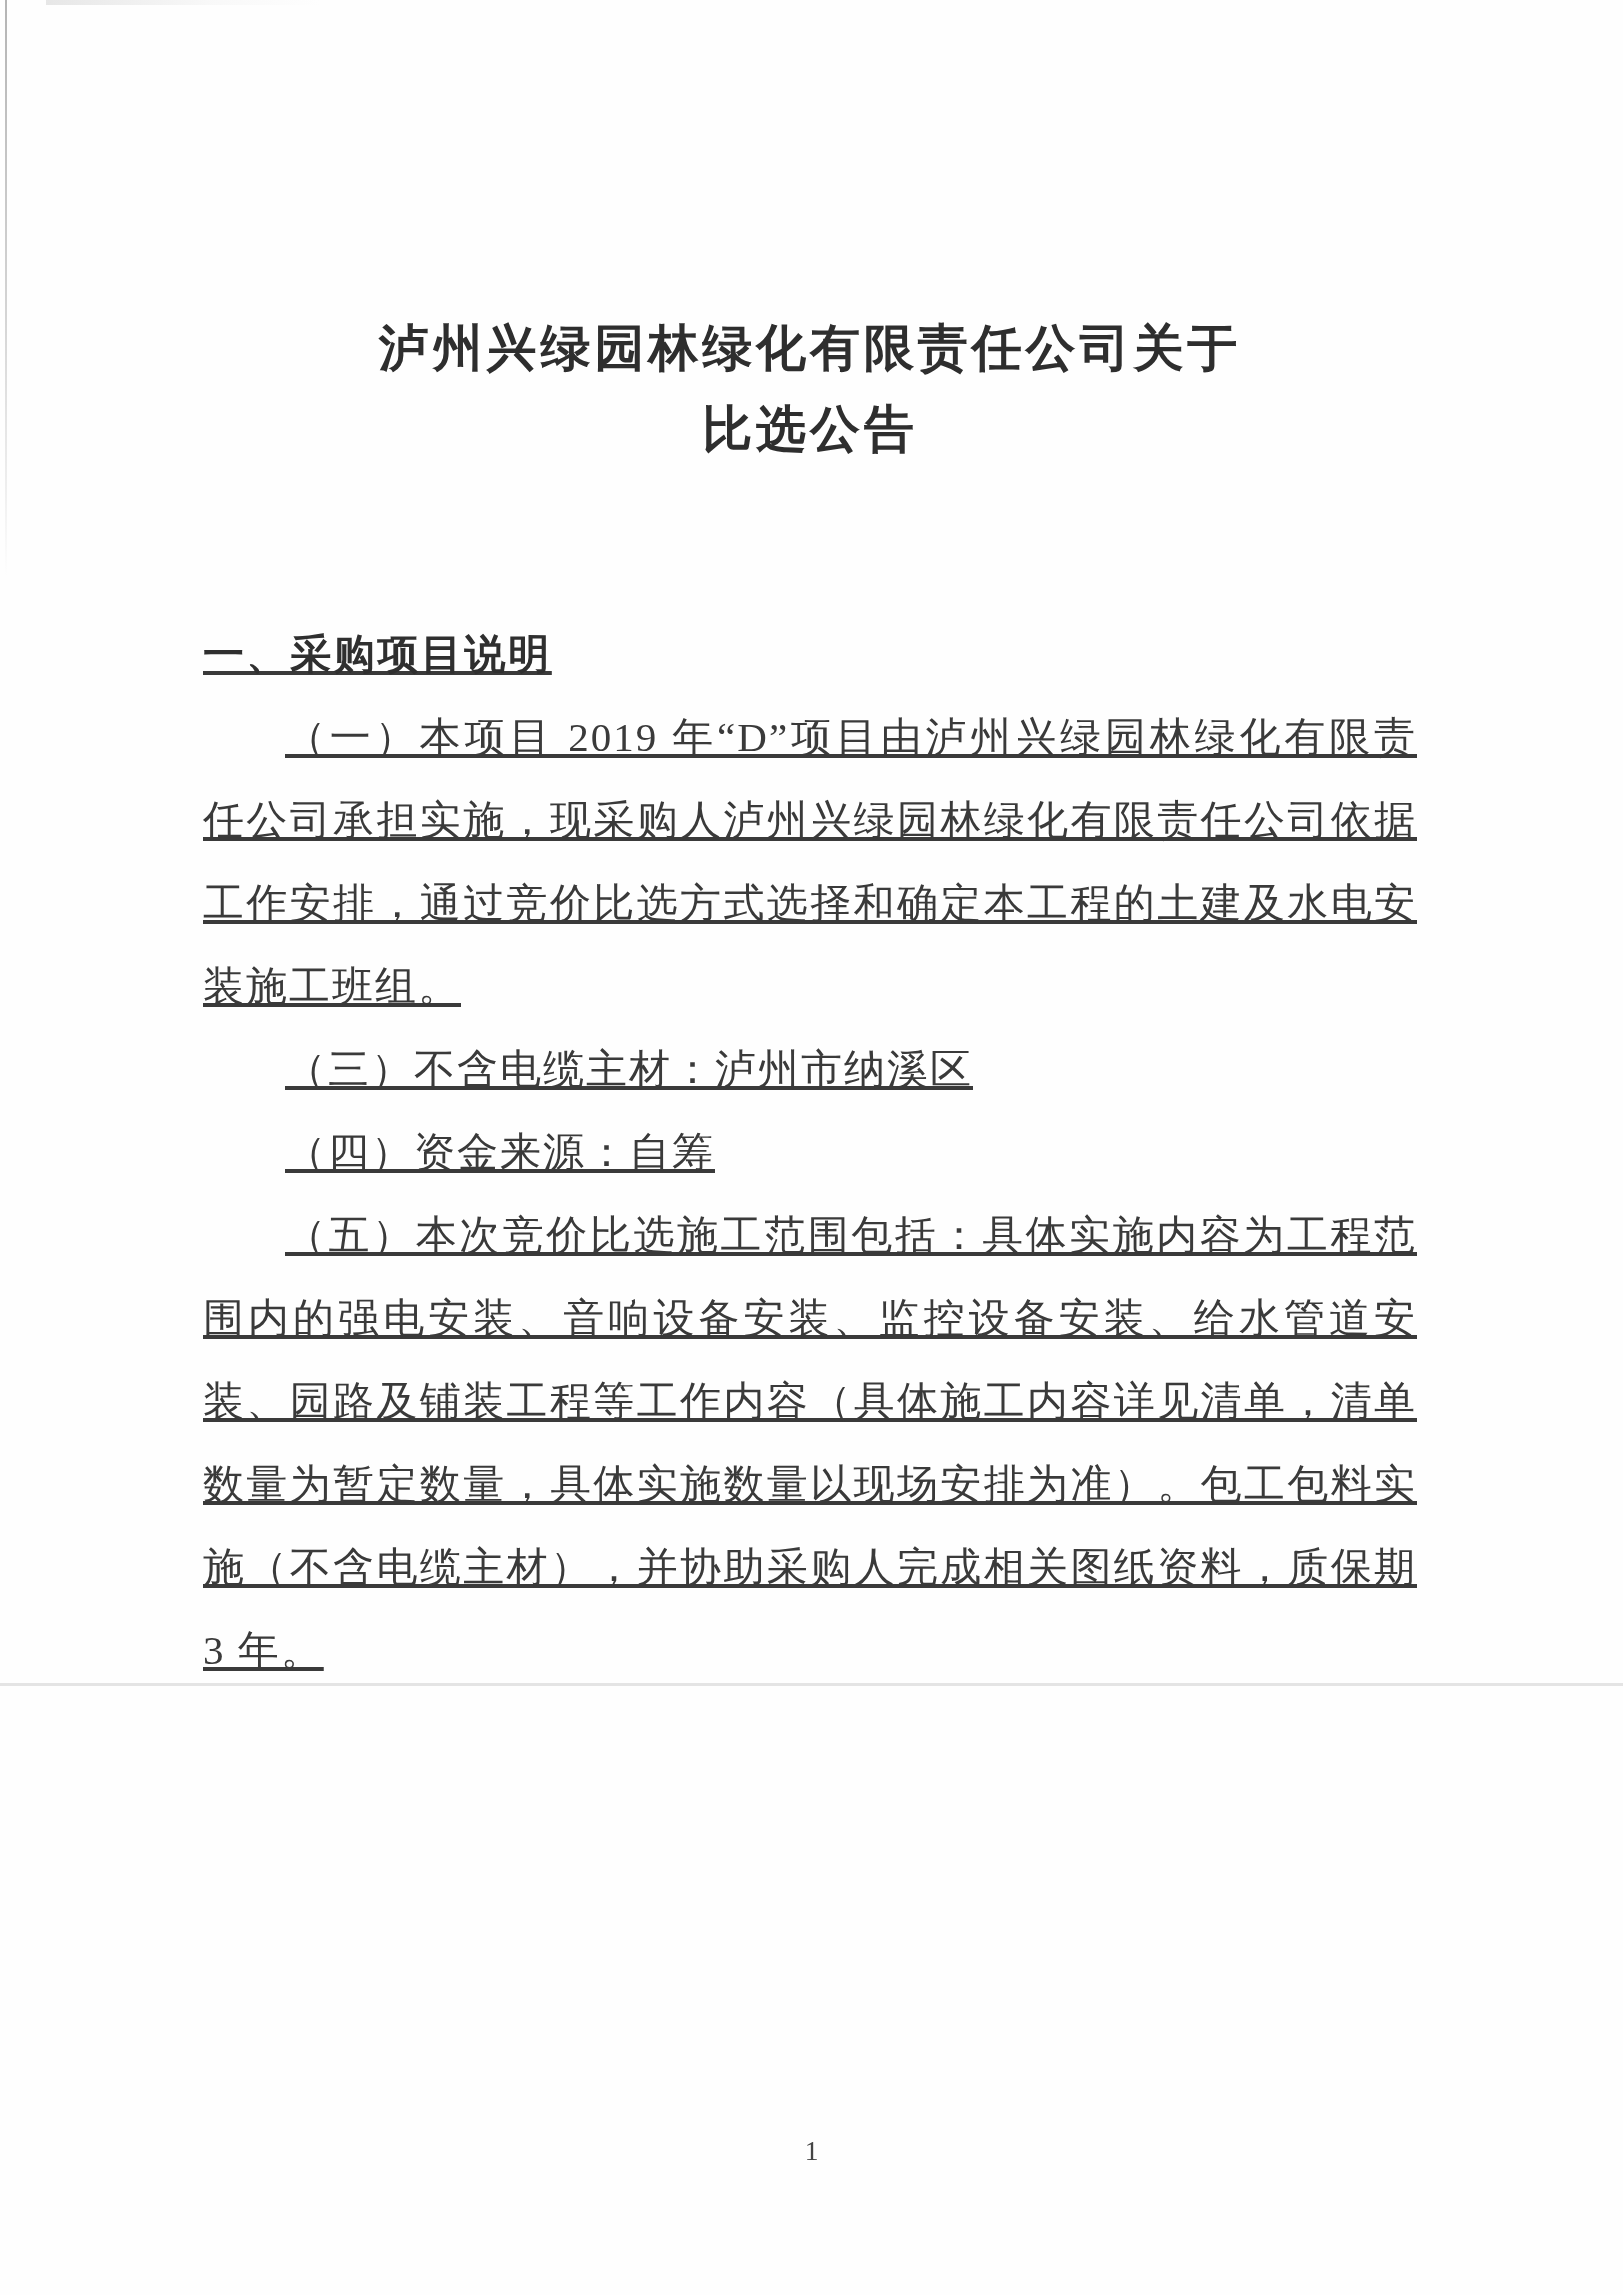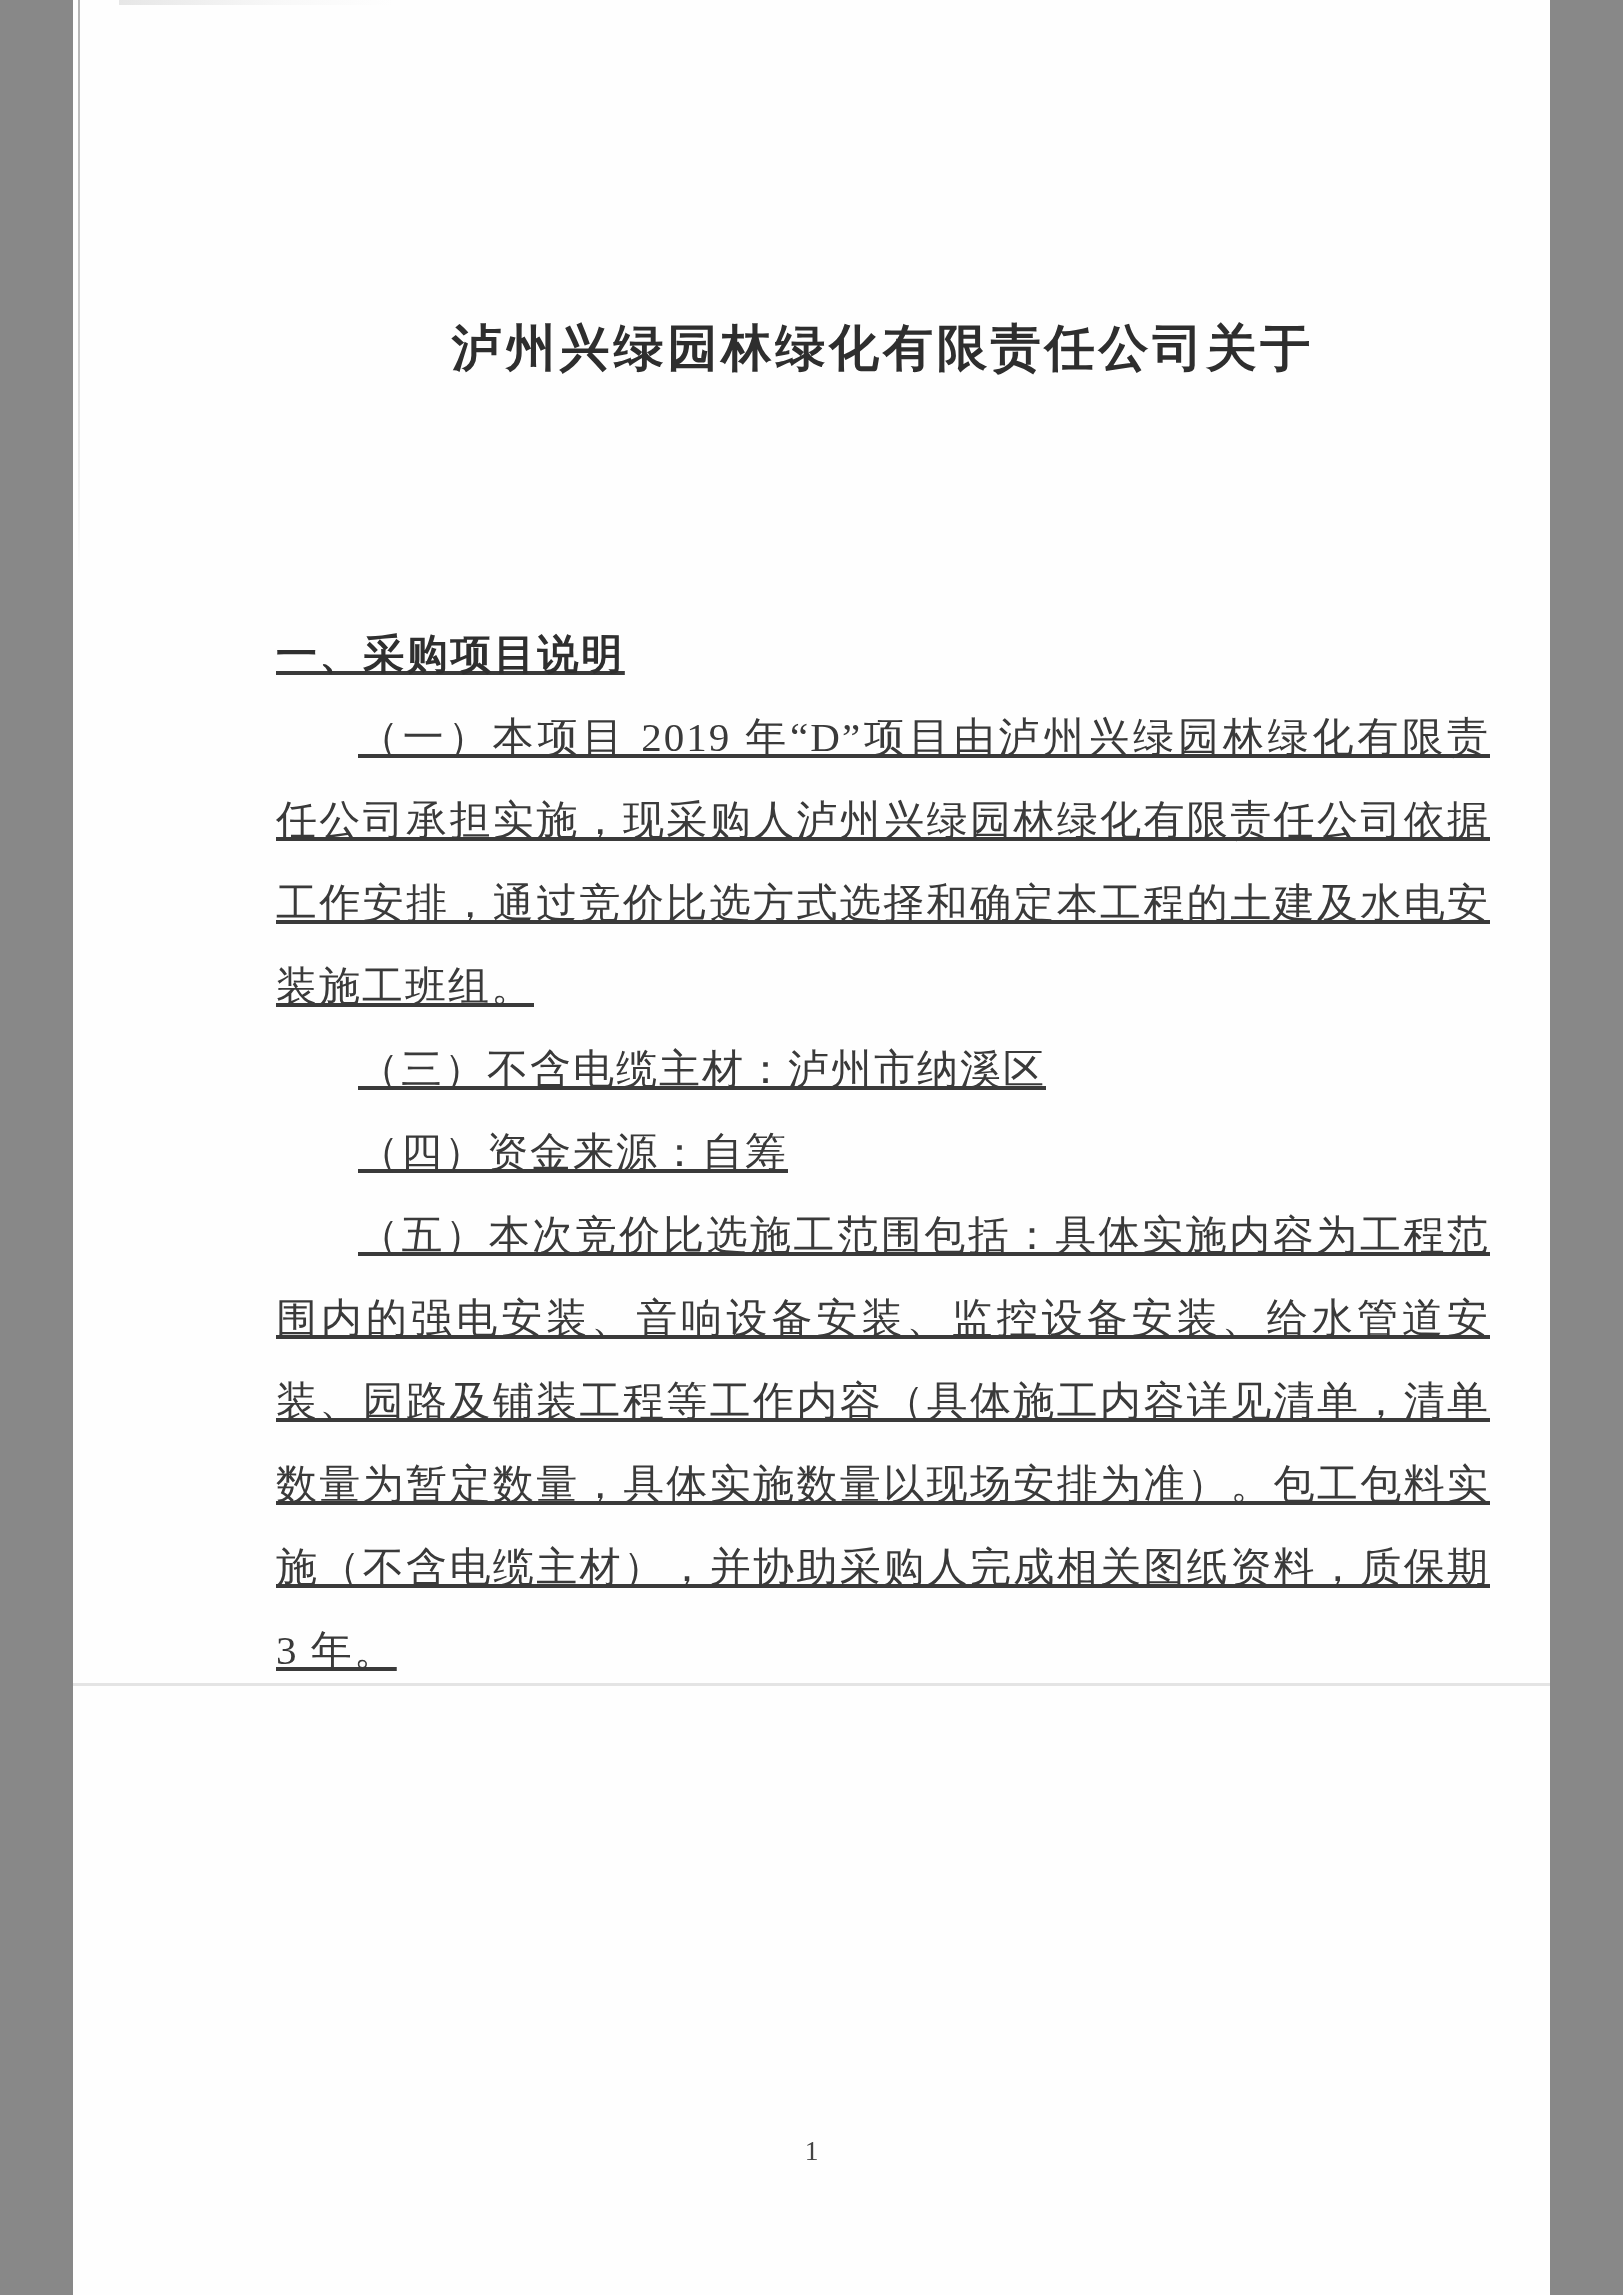--- a/index.html
+++ b/index.html
@@ -2,21 +2,21 @@
 <html style="font-size:10.5px"><head>
 <meta charset="utf-8">
 <style>
   html, body {
     margin: 0;
     padding: 0;
     background: #888;
   }
   .page {
     position: relative;
-    width: 1477px;
+    width: 1623px;
     height: 2295px;
     margin: 0 auto;
     background: #fefefe;
     overflow: hidden;
     font-family: "Liberation Serif", serif;
     color: #383838;
   }
   
   .scan-line-left {
     position: absolute;
@@ -107,20 +107,21 @@
 <body>
 
 <div class="page">
 
   <div class="scan-line-left"></div>
   <div class="scan-smudge-top"></div>
   <div class="scan-band"></div>
 
   <div class="title-block">
     <div>泸州兴绿园林绿化有限责任公司关于</div>
+    <div>比选公告</div>
   </div>
 
   <div class="body-block">
     <p class="section-heading">一、采购项目说明</p>
     <p>（一）本项目 2019 年“D”项目由泸州兴绿园林绿化有限责任公司承担实施，现采购人泸州兴绿园林绿化有限责任公司依据工作安排，通过竞价比选方式选择和确定本工程的土建及水电安装施工班组。</p>
     <p>（三）不含电缆主材：泸州市纳溪区</p>
     <p>（四）资金来源：自筹</p>
     <p>（五）本次竞价比选施工范围包括：具体实施内容为工程范围内的强电安装、音响设备安装、监控设备安装、给水管道安装、园路及铺装工程等工作内容（具体施工内容详见清单，清单数量为暂定数量，具体实施数量以现场安排为准）。包工包料实施（不含电缆主材），并协助采购人完成相关图纸资料，质保期 3 年。</p>
   </div>
 

